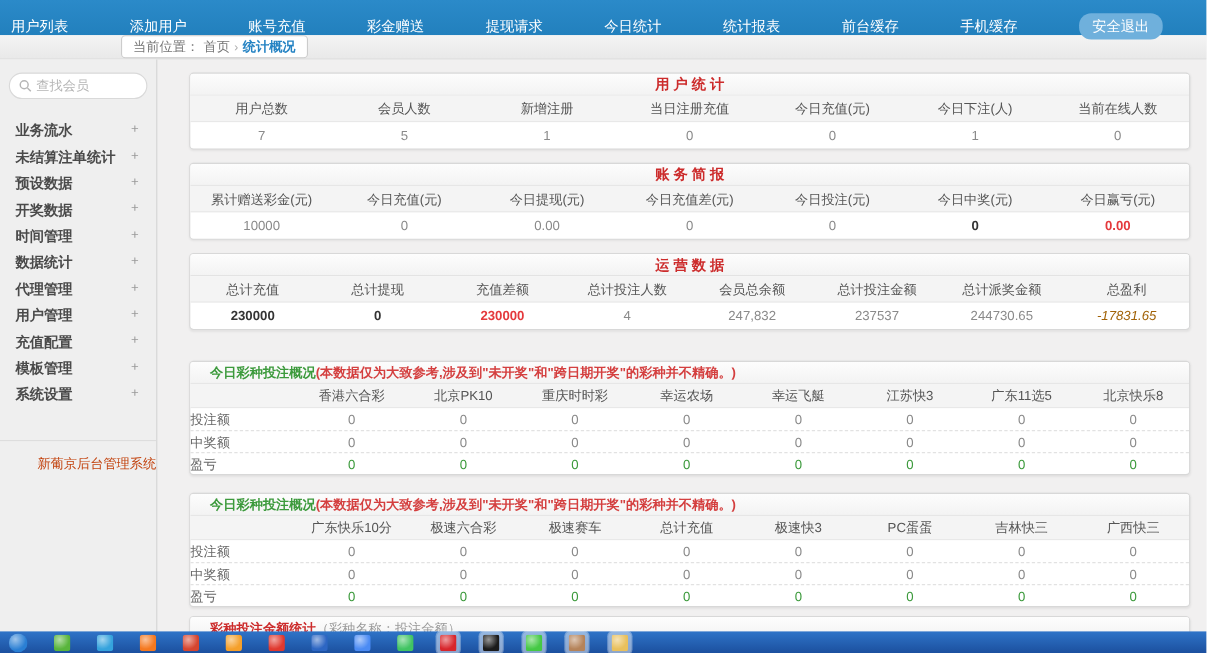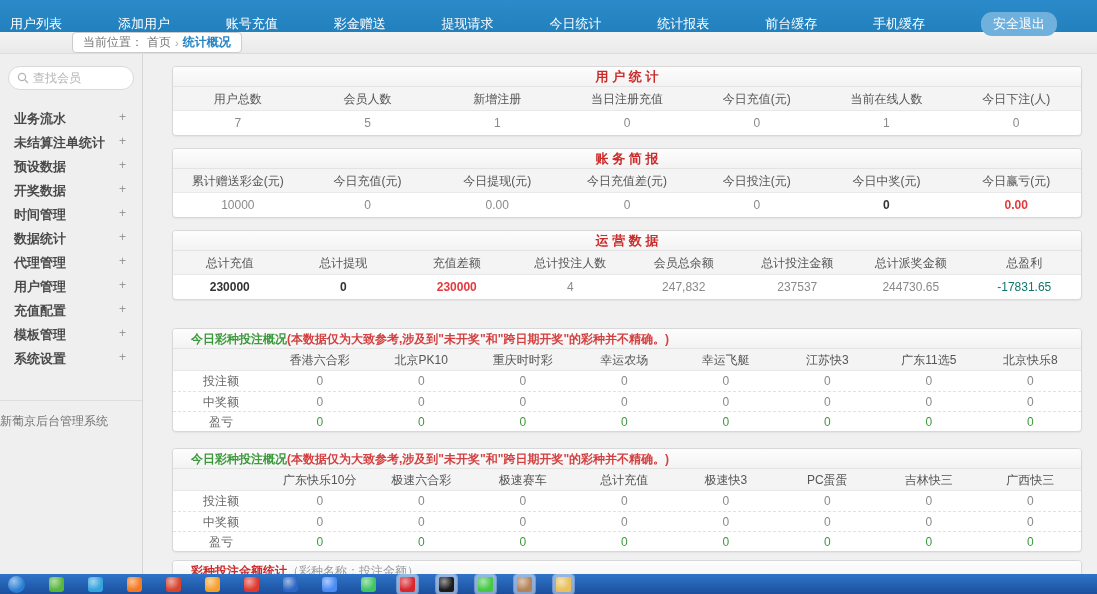--- a/index.html
+++ b/index.html
@@ -7,61 +7,61 @@
   .screen { position:relative; width:1097px; height:594px; overflow:hidden; background:#f1f0f0; }
 
   
   .topbar { height:32px; background:linear-gradient(#2b8ac9,#2280bd); display:flex; align-items:center; }
   .brand { color:#fff; font-size:17px; font-weight:bold; padding:0 14px; width:143px; }
   .topmenu { flex:1; display:flex; align-items:center; justify-content:space-between; padding:0 40px 0 10px; }
   .topmenu a { color:#fff; font-size:13px; text-decoration:none; white-space:nowrap; cursor:pointer;margin-top:16px; }
   .logout { background:#6fb0dc; border-radius:11px; padding:3px 12px; font-size:12px; }
 
   
-  .crumbbar { height:22px; background:linear-gradient(#f4f4f4,#e9e9e9); border-bottom:1px solid #ddd; display:flex; align-items:center; padding-left:72px; }
+  .crumbbar { height:22px; background:linear-gradient(#f4f4f4,#e9e9e9); border-bottom:1px solid #ddd; display:flex; align-items:center; padding-left:110px; }
   .crumb { background:#fff; border:1px solid #ccc; border-radius:4px; padding:1px 10px; font-size:12px; color:#777; display:flex; align-items:center; gap:4px; }
   .crumb a { color:#777; text-decoration:none; cursor:pointer; }
   .crumb .sep { color:#aaa; font-size:11px; }
   .crumb .cur { color:#2583c3; font-weight:bold; }
 
   
   .bodyrow { display:flex; height:540px; }
   .sidebar { width:143px; background:#efefef; border-right:1px solid #d5d5d5; padding-top:10px; flex:none; }
   .search { margin:2px 8px 14px 8px; height:24px; background:#fff; border:1px solid #d9d9d9; border-radius:13px; display:flex; align-items:center; padding:0 8px; gap:4px; }
   .search svg { flex:none; }
   .search input { border:none; outline:none; background:transparent; width:90px; font-size:12px; color:#555; }
   .search input::placeholder { color:#b5b5b5; }
   .smenu { list-style:none; }
   .sitem { display:flex; justify-content:space-between; padding:6px 16px 6px 14px; height:24px; cursor:pointer; }
   .sitem .lbl { font-size:13px; font-weight:bold; color:#4a4a4a; white-space:nowrap; }
   .sitem .plus { color:#999; font-size:12px; }
   .sdivider { border-top:1px solid #ddd; margin:32px 0 12px 0; }
-  .sfooter { text-align:left; font-size:12px; color:#737373; }
+  .sfooter { text-align:right; font-size:12px; color:#c2410c; }
 
   
   .main { flex:1; padding:12px 15px 0 29px; overflow:hidden; }
   .panel { background:#fff; border:1px solid #d8d8d8; border-radius:4px; box-shadow:0 1px 2px rgba(0,0,0,.06); overflow:hidden; margin-bottom:12px; }
   .ptitle { height:20px; line-height:20px; background:linear-gradient(#fdfdfd,#f3f3f3); border-bottom:1px solid #e3e3e3; font-size:13px; font-weight:bold; }
   .ptitle.center { text-align:center; color:#cc2b2b; }
   .ptitle.left { padding-left:18px; font-size:12px; }
   .gtitle { color:#3c9a3c; }
   .rnote { color:#d43f3f; }
   .graynote { color:#999; font-weight:normal; }
   .thead, .tvals { display:flex; height:24px; line-height:24px; font-size:12px; }
   .thead { background:#f4f4f4; border-bottom:1px solid #e8e8e8; color:#555; }
   .tvals { color:#8a8a8a; }
   .cell { flex:1; text-align:center; white-space:nowrap; overflow:hidden; }
   .c-strong { color:#333; font-weight:bold; }
   .c-red { color:#e4393c; font-weight:bold; }
-  .c-green { color:#0f766e; }
+  .c-green { color:#a16207;font-style:italic; }
 
   
   .lrow { display:flex; height:20px; line-height:20px; font-size:12px; }
   .lrow.head { background:#f4f4f4; border-bottom:1px solid #e8e8e8; color:#555; height:22px; line-height:22px; }
-  .lrow .lblcol { flex:0 0 96px; text-align:center; color:#666; }
+  .lrow .lblcol { flex:0 0 96px; text-align:left; color:#666; }
   .lrow .cells { flex:1; display:flex; }
   .lrow.data { color:#8a8a8a; }
   .lrow.data + .lrow.data { border-top:1px dashed #e2e2e2; }
   .lrow.green-row .cells .cell { color:#3c9a3c; }
 
   
   .taskbar { position:absolute; left:0; right:0; bottom:0; height:20px; background:linear-gradient(#2f74c8,#1b4f9e); display:flex; align-items:center; gap:24px; padding-left:8px; z-index:5; }
   .ticon { width:15px; height:15px; border-radius:3px; flex:none; cursor:pointer;
            background:radial-gradient(circle at 35% 30%, rgba(255,255,255,.55), rgba(255,255,255,0) 60%), var(--c,#888); }
   .ticon.orb { width:17px; height:17px; border-radius:50%; }
@@ -159,22 +159,22 @@
     <main class="main">
 
       <section class="panel">
         <div class="ptitle center">用 户 统 计</div>
         <div class="thead">
             <span class="cell">用户总数</span>
             <span class="cell">会员人数</span>
             <span class="cell">新增注册</span>
             <span class="cell">当日注册充值</span>
             <span class="cell">今日充值(元)</span>
+            <span class="cell">今日下注(人)</span>
             <span class="cell">当前在线人数</span>
-            <span class="cell">今日下注(人)</span>
           </div>
         <div class="tvals">
             <span class="cell">7</span>
             <span class="cell">5</span>
             <span class="cell">1</span>
             <span class="cell">0</span>
             <span class="cell">0</span>
             <span class="cell">1</span>
             <span class="cell">0</span>
           </div>

